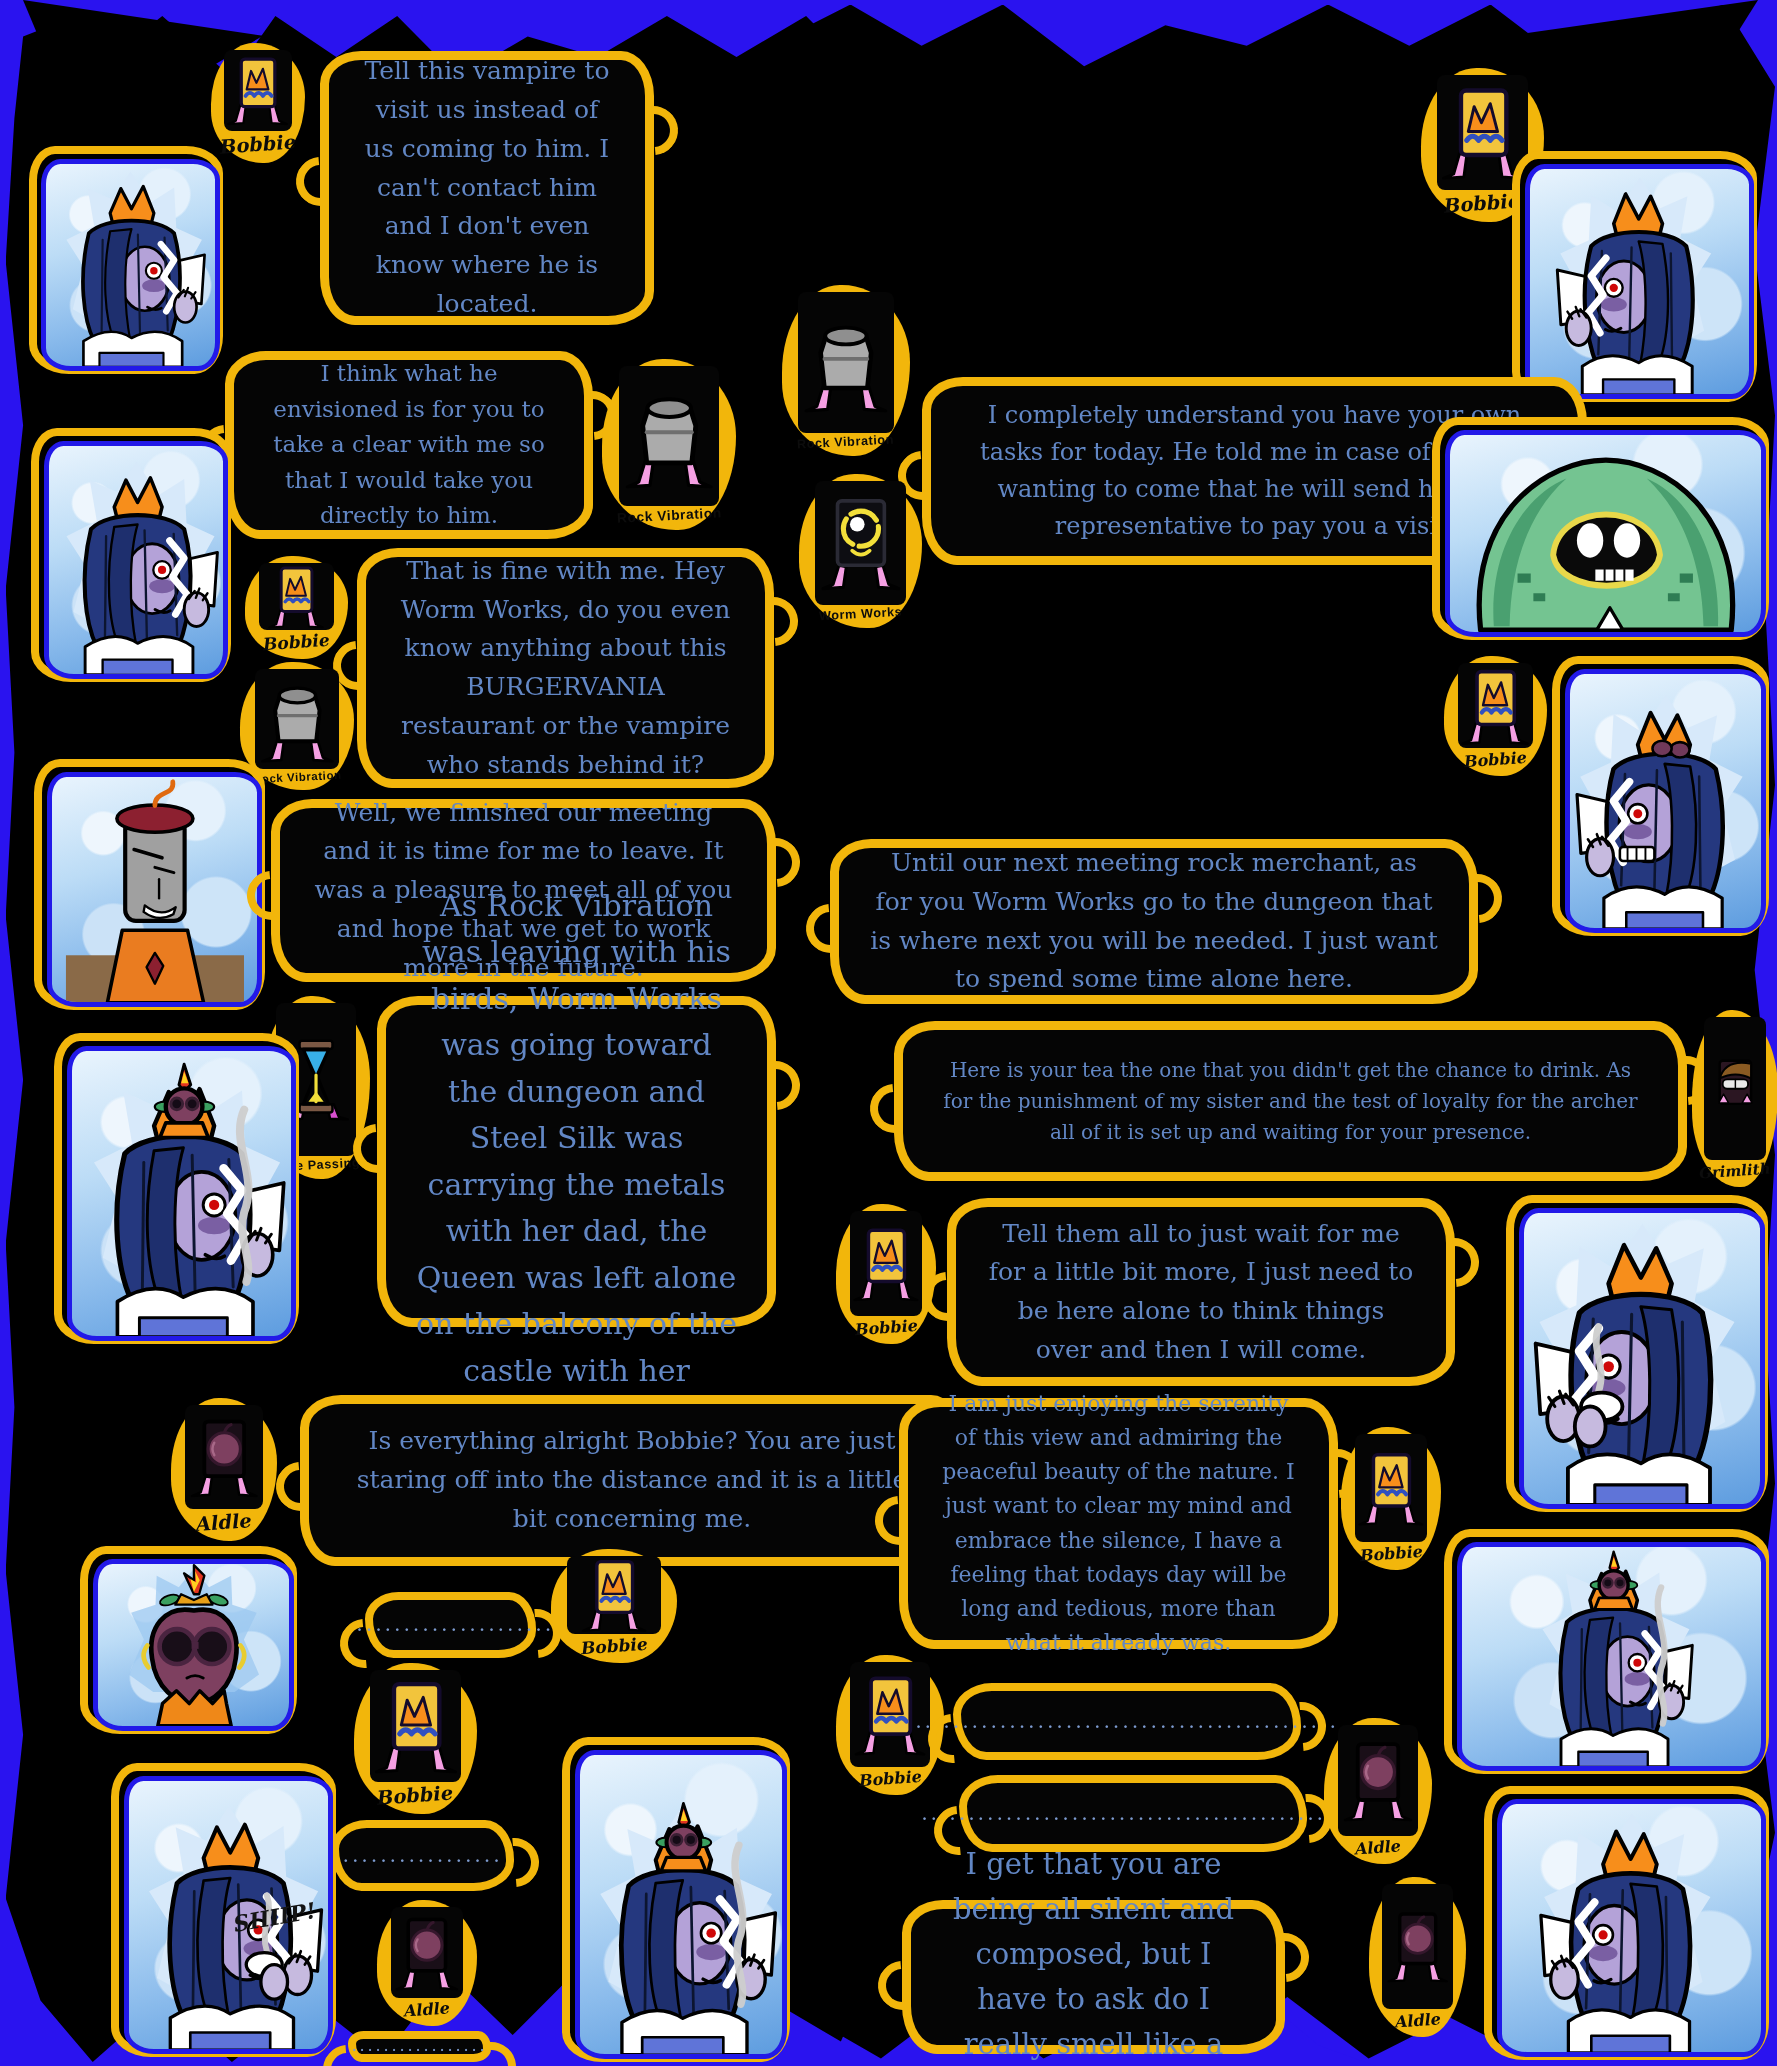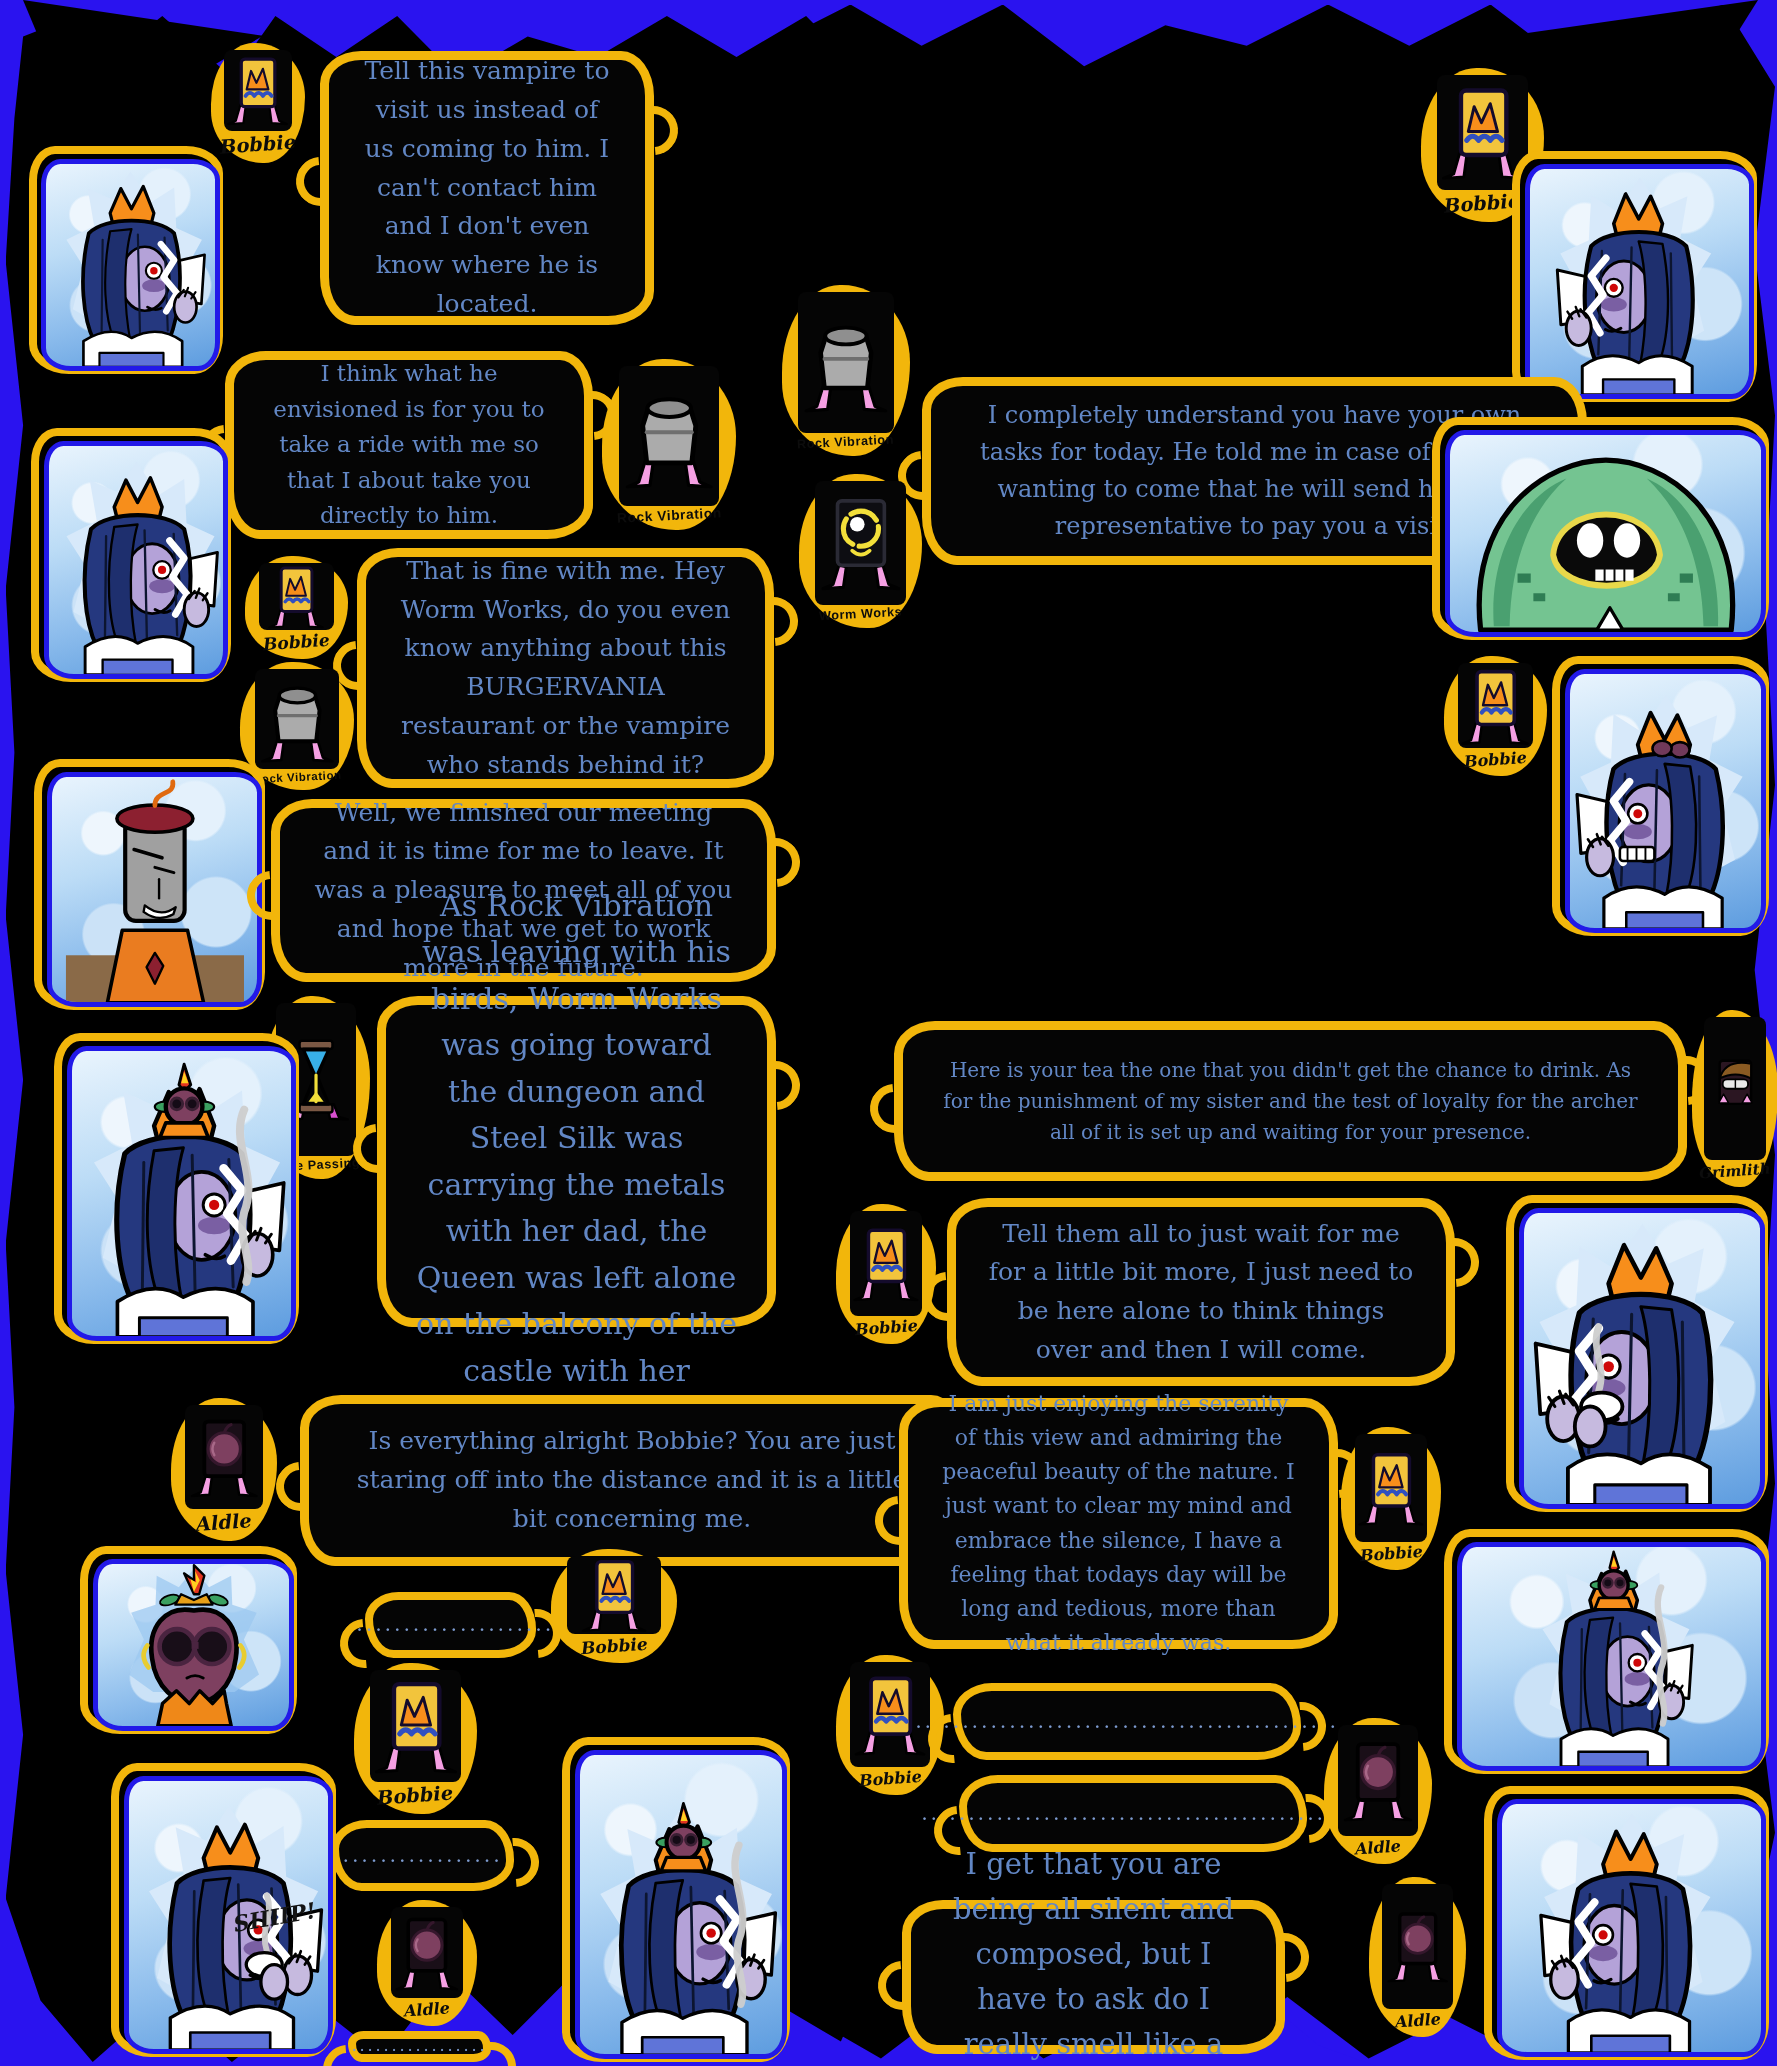--- a/index.html
+++ b/index.html
@@ -254,21 +254,21 @@
   </div>
   <div class="portrait" style="left:28.5px;top:146px;width:194px;height:228px">
     <div class="inner">
         <svg viewBox="0 0 300 380" preserveAspectRatio="xMidYMax meet">
           <use href="#sym-queen"></use>
         </svg>
       </div>
   </div>
 
   <div class="bubble" style="left:225px;top:351px;width:368px;height:188px;font-size:23px">
-    <div>I think what he envisioned is for you to take a ride with me so that I about take you directly to him.</div>
+    <div>I think what he envisioned is for you to take a clear with me so that I would take you directly to him.</div>
   </div>
   <div class="chip" style="left:602px;top:359px;width:134px;height:171px">
     <div class="chip-ico">
         <svg viewBox="0 0 120 130">
           <use href="#ico-rock"></use>
         </svg>
       </div>
     <div class="chip-name marker">Rock Vibration</div>
   </div>
 
@@ -445,20 +445,23 @@
   </div>
 
   <div class="chip" style="left:1444px;top:656px;width:103px;height:120px">
     <div class="chip-ico">
         <svg viewBox="0 0 120 130">
           <use href="#ico-bobbie"></use>
         </svg>
       </div>
     <div class="chip-name" style="font-size:16px">Bobbie</div>
   </div>
+  <div class="bubble" style="left:830px;top:839px;width:648px;height:165px;font-size:25px">
+    <div>Until our next meeting rock merchant, as for you Worm Works go to the dungeon that is where next you will be needed. I just want to spend some time alone here.</div>
+  </div>
   <div class="portrait flip" style="left:1552px;top:656px;width:217px;height:280px">
     <div class="inner">
         <svg viewBox="0 0 300 380" preserveAspectRatio="xMidYMax meet">
           <use href="#sym-queen-angry"></use>
         </svg>
       </div>
   </div>
 
   <div class="bubble" style="left:894px;top:1021px;width:793px;height:160px;font-size:20px">
     <div>Here is your tea the one that you didn't get the chance to drink. As for the punishment of my sister and the test of loyalty for the archer all of it is set up and waiting for your presence.</div>

